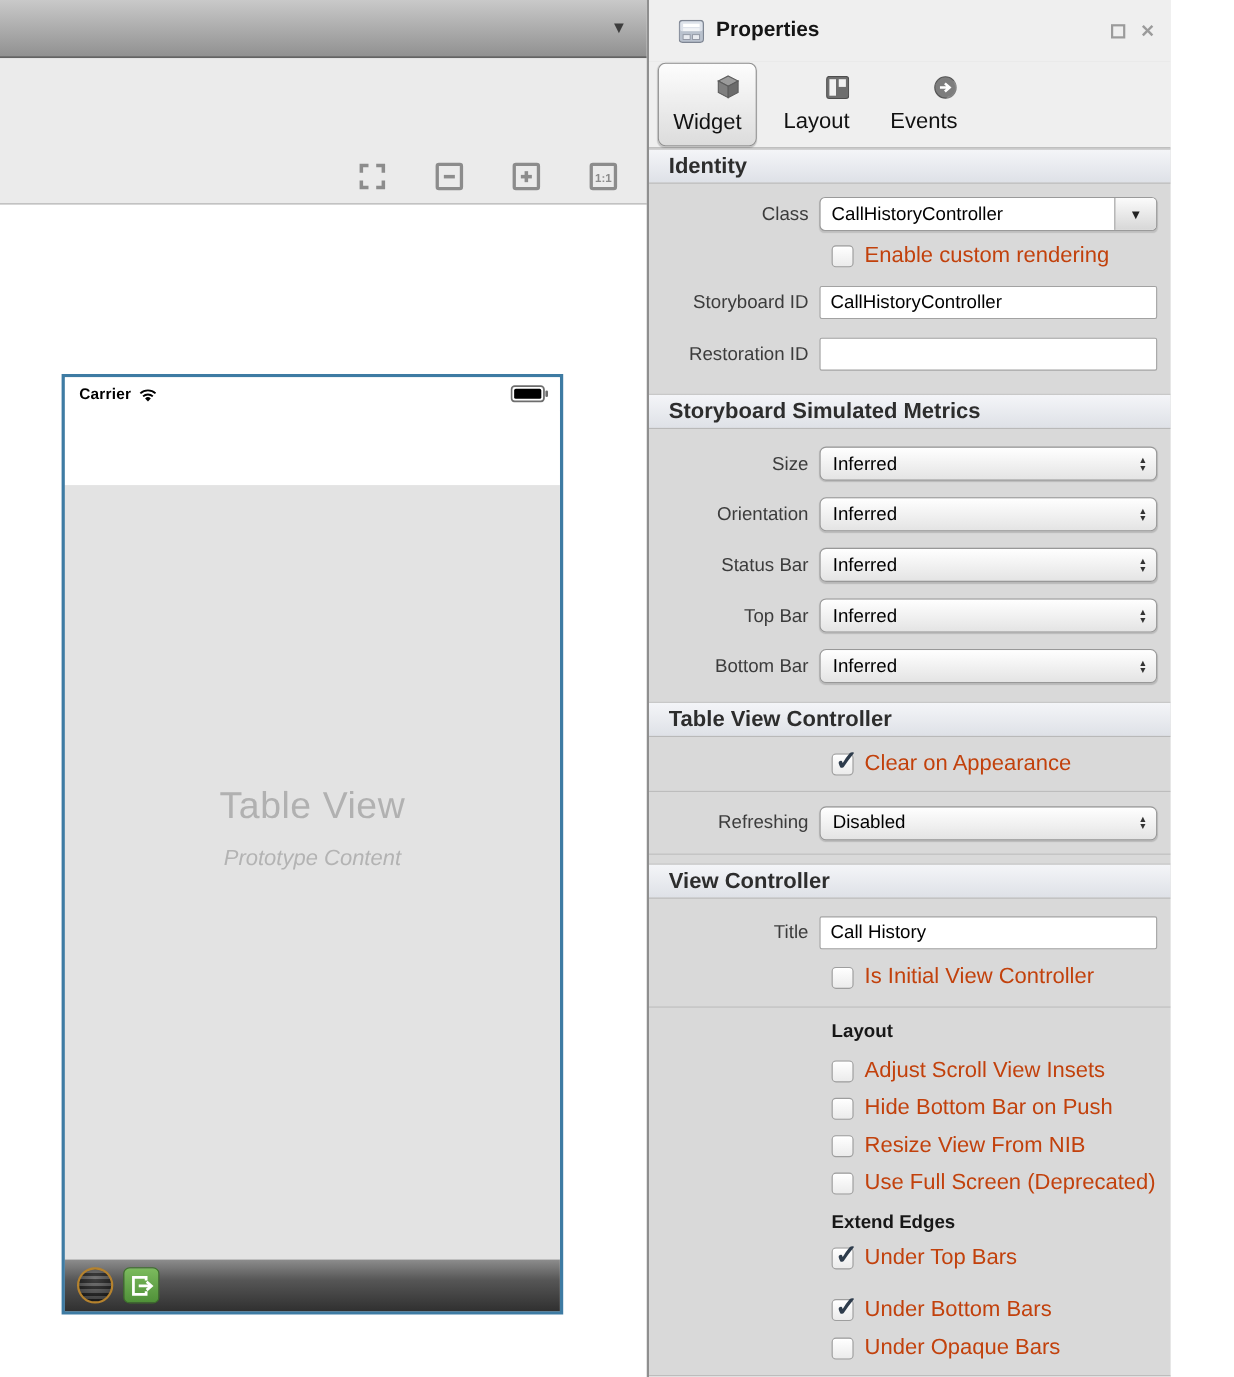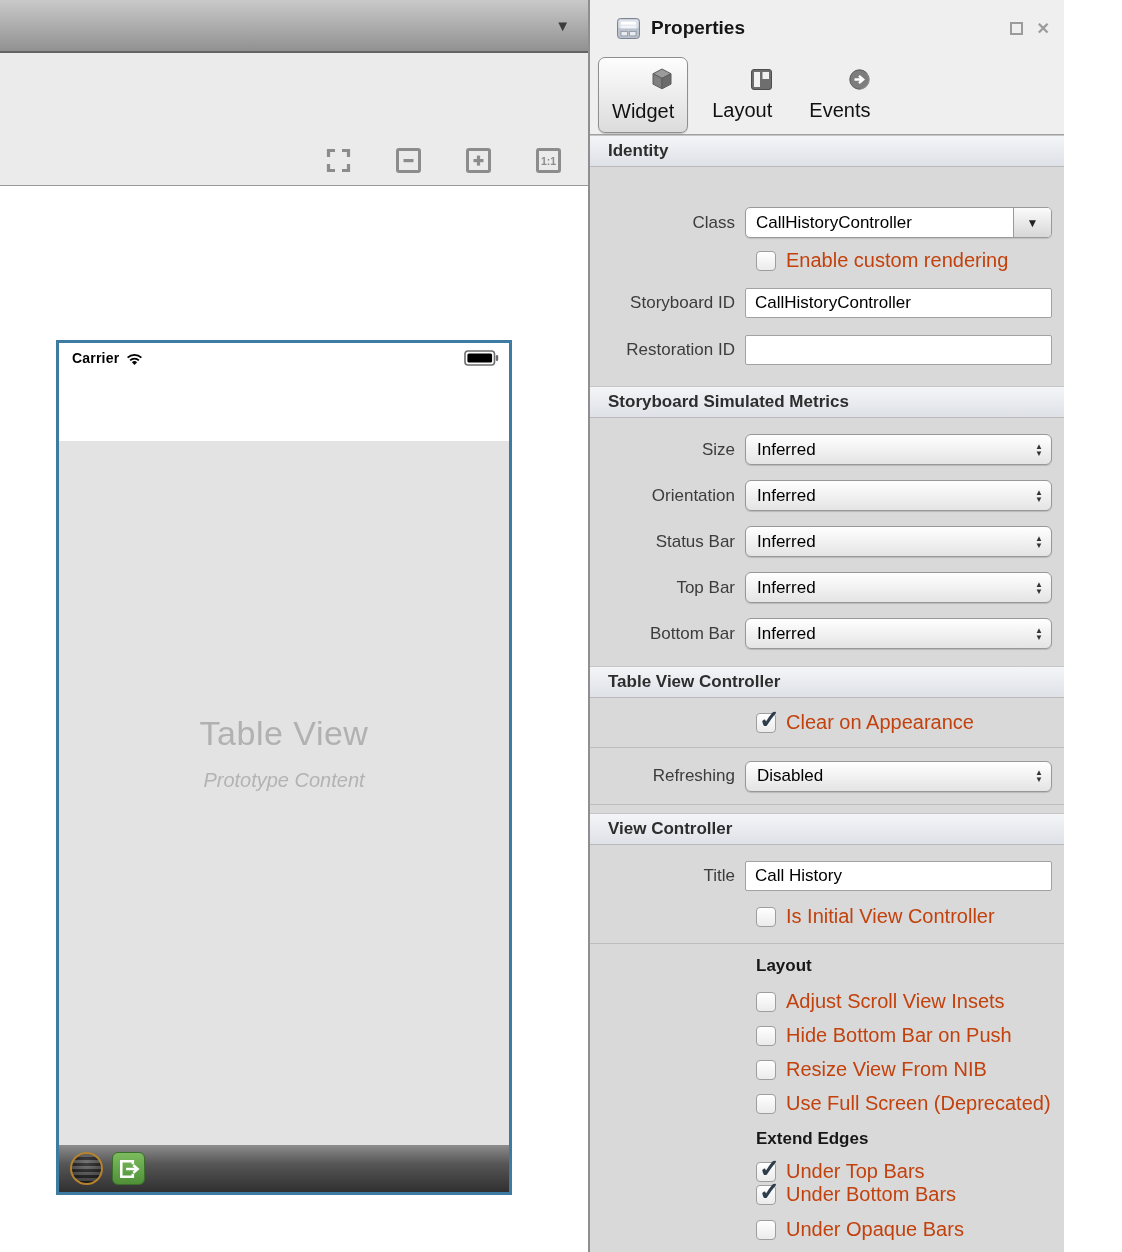--- a/index.html
+++ b/index.html
@@ -40,21 +40,21 @@
   .insp-title { font-size:19px; font-weight:bold; color:#151515; margin-left:11px; }
   .win-float { position:absolute; right:41px; top:22px; width:13px; height:13px; border:2px solid #9b9b9b; cursor:pointer; }
   .win-close { position:absolute; right:14px; top:19px; font-size:16px; font-weight:bold; color:#9b9b9b; cursor:pointer; }
   .insp-tabs { height:79px; background:#efefef; border-bottom:1px solid #a0a0a0; display:flex; align-items:center; padding-left:8px; }
   .tab { display:flex; align-items:flex-end; gap:9px; font-size:20px; color:#111; cursor:pointer; padding:9px 13px;flex-direction:column; }
   .tab.selected { border:1px solid #8f8f8f; border-radius:7px; background:linear-gradient(#fdfdfd,#dcdcdc); box-shadow:0 1px 1px rgba(0,0,0,0.18); }
   .tab + .tab { margin-left:11px; }
 
   .insp-body { background:#d9d9d9; }
   .sech { height:32px; background:linear-gradient(#f4f5f8,#dee1e7); border-top:1px solid #c6c6c6; border-bottom:1px solid #b9b9b9;
-          display:flex; align-items:center; padding-left:18px; font-weight:bold; font-size:17px; color:#2d2d2d; }
+          display:flex; align-items:center; padding-left:18px; font-weight:bold; font-size:20px; color:#2d2d2d; }
   .row { display:flex; align-items:center; padding-right:12px; }
   .row .lbl { width:155px; text-align:right; padding-right:10px; font-size:17px; color:#3c3c3c; flex-shrink:0; }
   .row .ctl { flex:1; }
   .tf { width:100%; height:30px; border:1px solid #a2a2a2; border-radius:2px; background:#fff; font-size:17px; padding:0 9px;
         font-family:"Liberation Sans",sans-serif; color:#000; }
   .combo { height:31px; border:1px solid #9a9a9a; border-radius:5px; background:#fff; display:flex; overflow:hidden; cursor:pointer;
            box-shadow:0 1px 1px rgba(0,0,0,0.12); }
   .combo .text { flex:1; display:flex; align-items:center; padding:0 10px; font-size:17px; color:#000; }
   .combo .dd { width:38px; border-left:1px solid #9a9a9a; background:linear-gradient(#fbfbfb,#d7d7d7);
                display:flex; align-items:center; justify-content:center; font-size:12px; color:#222; }
@@ -197,21 +197,21 @@
         </svg>
       </span>
       <span>Events</span>
     </div>
   </div>
 
   <div class="insp-body">
 
     <div class="sech">Identity</div>
 
-    <div class="row" style="margin-top:40px;justify-content:center;">
+    <div class="row" style="margin-top:12px;justify-content:center;">
       <span class="lbl">Class</span>
       <div class="ctl">
         <div class="combo">
           <span class="text">CallHistoryController</span>
           <span class="dd">▼</span>
         </div>
       </div>
     </div>
 
     <div class="cbrow" style="margin-top:11px;">
@@ -354,21 +354,21 @@
         <span class="cb"></span>
         <span class="cblabel">Use Full Screen (Deprecated)</span>
       </div>
 
       <div class="minihead" style="margin-top:14px;">Extend Edges</div>
 
       <div class="cbrow" style="margin-top:11px;">
         <span class="cb on"></span>
         <span class="cblabel">Under Top Bars</span>
       </div>
-      <div class="cbrow" style="margin-top:0;">
+      <div class="cbrow" style="margin-top:24px;">
         <span class="cb on"></span>
         <span class="cblabel">Under Bottom Bars</span>
       </div>
       <div class="cbrow" style="margin-top:12px;">
         <span class="cb"></span>
         <span class="cblabel">Under Opaque Bars</span>
       </div>
     </div>
 
     <div class="bottom-strip" style="border-top:none;"></div>

